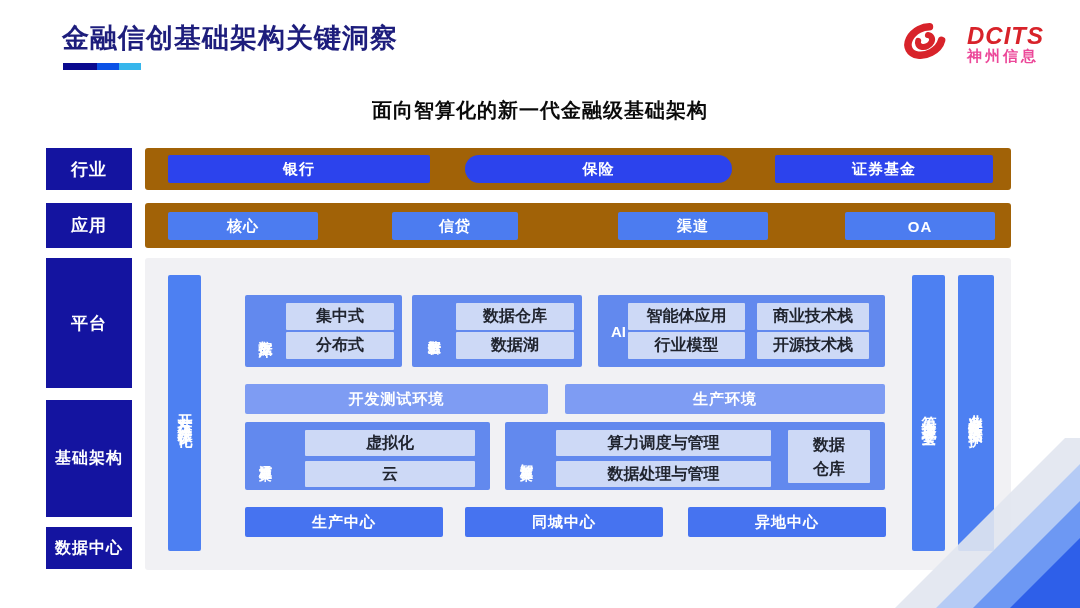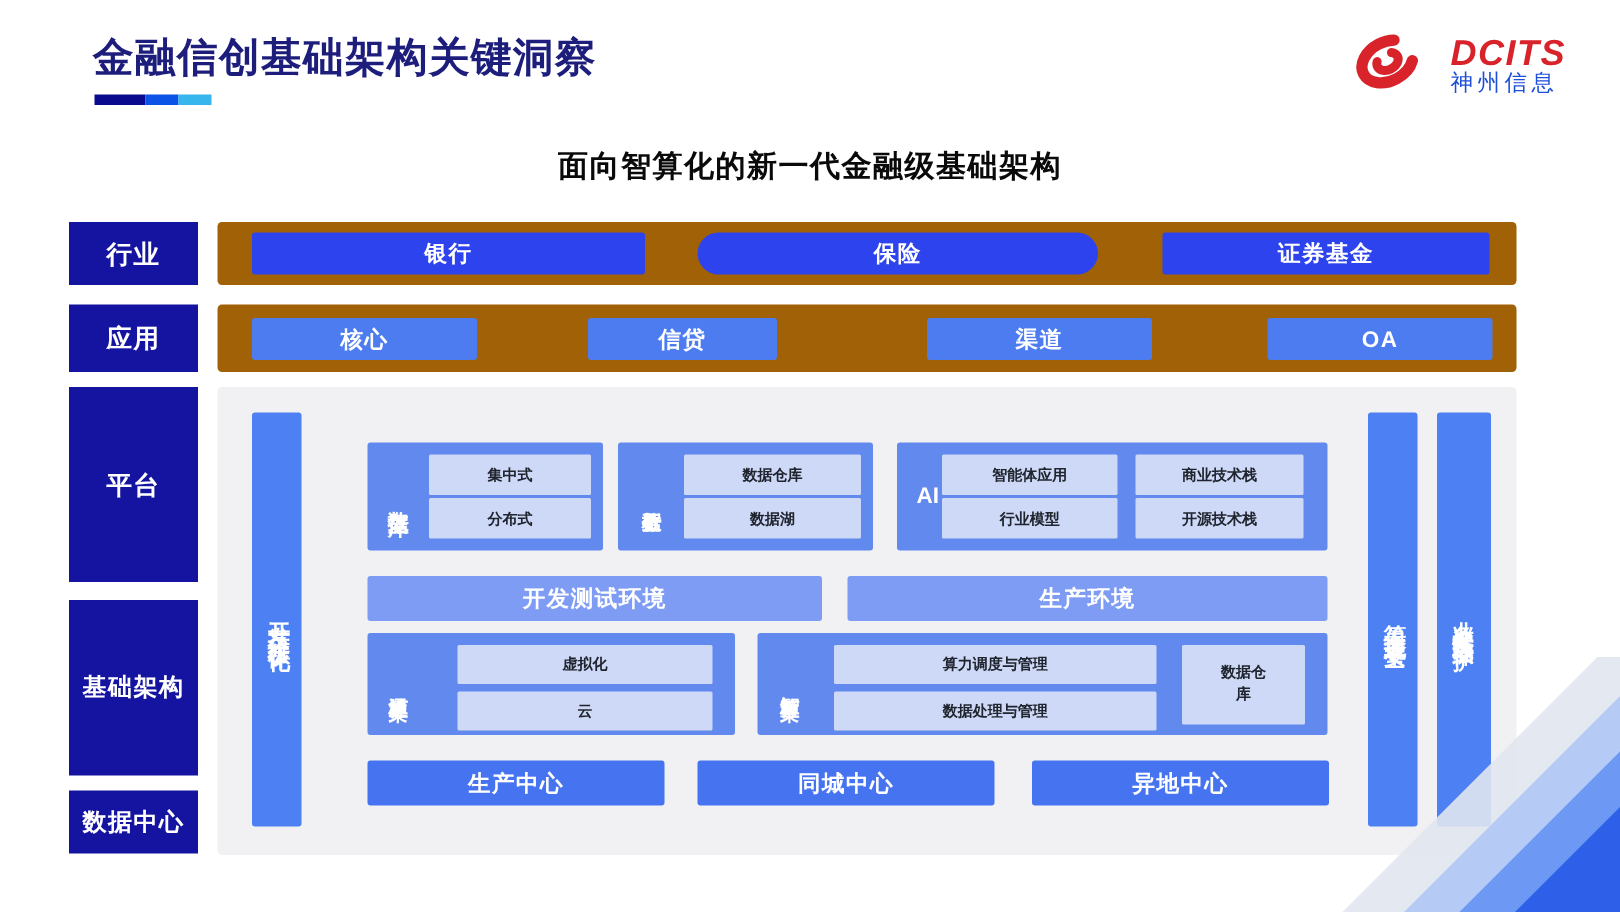--- a/index.html
+++ b/index.html
@@ -9,21 +9,21 @@
 
   
   .title { position:absolute; left:62px; top:20px; font-size:27px; font-weight:800; color:#1d1d7c; letter-spacing:1px; }
   .accent { position:absolute; left:63px; top:63px; display:flex; height:7px; }
   .accent .a1 { width:34px; background:#0a0a8f; }
   .accent .a2 { width:22px; background:#0b52e6; }
   .accent .a3 { width:22px; background:#36b6ec; }
   .logo { position:absolute; right:36px; top:18px; display:flex; align-items:center; gap:18px; }
   .logo-text { display:flex; flex-direction:column; line-height:1.05; }
   .logo-brand { font-size:24px; font-weight:800; font-style:italic; color:#d8232a; letter-spacing:1px; }
-  .logo-company { font-size:15px; font-weight:400; color:#1d4ed8; letter-spacing:3px; }
+  .logo-company { font-size:15px; font-weight:700; color:#ec4899; letter-spacing:3px; }
 
   .subtitle { position:absolute; left:0; top:97px; width:1080px; text-align:center; font-size:20px; font-weight:800; color:#0a0a0a; letter-spacing:1px; }
 
   
   .layer { position:absolute; left:46px; width:86px; background:#1414a0; color:#fff; font-weight:700; font-size:17px; display:flex; align-items:center; justify-content:center; letter-spacing:1px; }
   .layer.l1 { top:148px; height:42px; }
   .layer.l2 { top:203px; height:45px; }
   .layer.l3 { top:258px; height:130px; }
   .layer.l4 { top:400px; height:117px; font-size:16px; }
   .layer.l5 { top:527px; height:42px; font-size:16px; }
@@ -41,21 +41,21 @@
   .vbar { position:absolute; background:#4d80f2; color:#fff; font-weight:700; display:flex; align-items:center; justify-content:center; border-radius:2px; }
   .vtext { writing-mode:vertical-rl; text-orientation:upright; letter-spacing:4px; }
   .vbar.devops { left:23px; top:17px; width:33px; height:276px; font-size:15px; }
   .vbar.sec  { left:767px; top:17px; width:33px; height:276px; font-size:15px; }
   .vbar.cont { left:813px; top:17px; width:36px; height:276px; font-size:14px; }
   .vbar .vtext { letter-spacing:3px; }
 
   .group { position:absolute; background:#6289ee; border-radius:2px; }
   .glabel { position:absolute; color:#fff; font-weight:700; font-size:14px; }
   .glabel.v { writing-mode:vertical-rl; text-orientation:upright; letter-spacing:1px; top:50%; transform:translateY(-50%); }
-  .inner { position:absolute; height:27px; background:#cdd9f6; color:#20242e; font-weight:600; font-size:10px; display:flex; align-items:center; justify-content:center; border-radius:1px; }
+  .inner { position:absolute; height:27px; background:#cdd9f6; color:#20242e; font-weight:600; font-size:16px; display:flex; align-items:center; justify-content:center; border-radius:1px; }
 
   .group.db { left:100px; top:37px; width:157px; height:72px; }
   .group.db .glabel { left:12px; }
   .group.db .inner { left:41px; width:108px; }
   .group.an { left:267px; top:37px; width:170px; height:72px; }
   .group.an .glabel { left:13px; font-size:13px; letter-spacing:0; }
   .group.an .inner { left:44px; width:118px; }
   .group.ai { left:453px; top:37px; width:287px; height:72px; }
   .group.ai .glabel.h { left:13px; top:50%; transform:translateY(-50%); font-size:15px; }
   .r1 { top:8px; } .r2 { top:37px; }

